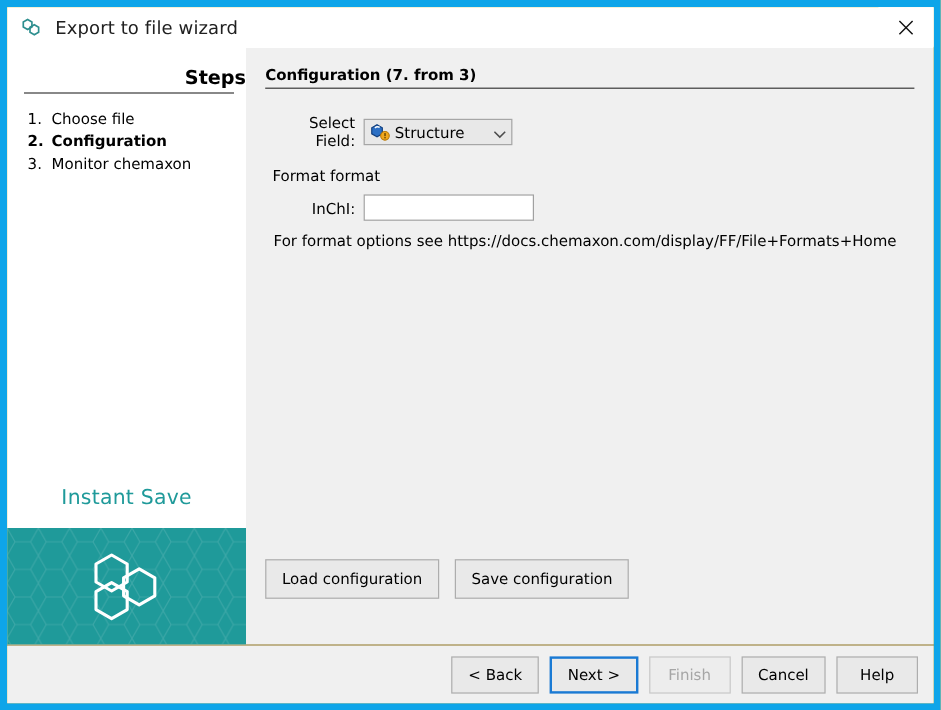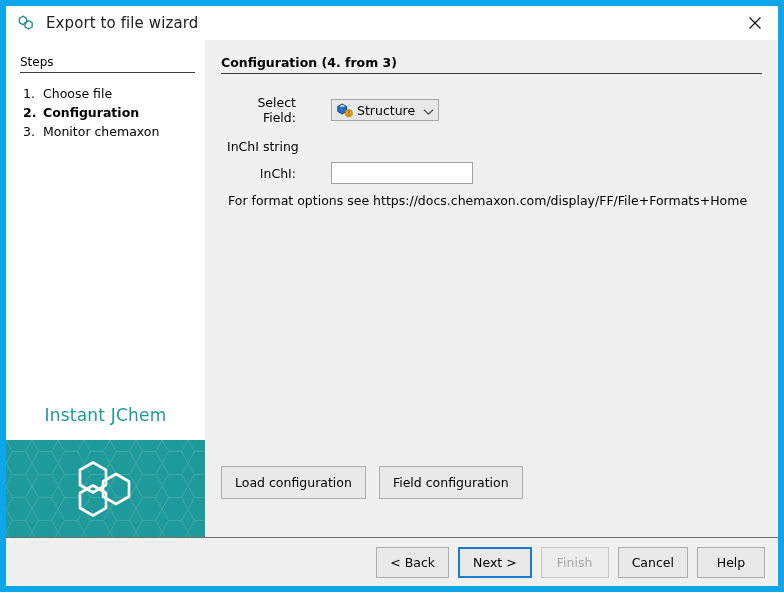--- a/index.html
+++ b/index.html
@@ -62,25 +62,26 @@
   
   .steps-pane {
     width: 199px;
     flex: 0 0 199px;
     background: #ffffff;
     position: relative;
     display: flex;
     flex-direction: column;
   }
   .steps-title {
-    font-size: 12px;
-    font-weight: normal;
+    font-size: 16px;
+    font-weight: bold;
     color: #000;
     margin: 15px 0 0 14px;
     padding-bottom: 3px;
+    text-align: right;
   }
   .steps-rule {
     height: 1px;
     background: #3a3a3a;
     margin: 0 10px 0 14px;
   }
   .steps-list {
     margin: 11px 0 0 0;
     padding: 0;
     list-style: none;
@@ -142,33 +143,32 @@
   }
 
   .form {
     margin-top: 21px;
     padding: 0 16px;
   }
   .row {
     display: flex;
     align-items: center;
     margin-bottom: 9px;
-    gap: 28px;
   }
   .row-label {
     font-size: 12.5px;
     color: #000;
     text-align: right;
     width: 82px;
     flex: 0 0 82px;
     padding-right: 7px;
   }
 
   .combo {
-    width: 108px;
+    width: 124px;
     height: 22px;
     background: #e8e8e8;
     border: 1px solid #a6a6a6;
     display: flex;
     align-items: center;
     padding: 0 2px 0 4px;
     cursor: pointer;
     position: relative;
   }
   .combo-icon {
@@ -291,21 +291,21 @@
           <span>Configuration</span>
         </li>
         <li>
           <span class="step-num">3.</span>
           <span>Monitor chemaxon</span>
         </li>
       </ul>
 
       <div class="brand-spacer"></div>
 
-      <div class="brand-name">Instant JChem</div>
+      <div class="brand-name">Instant Save</div>
 
       <div class="brand-block">
         <svg class="hexpattern" width="199" height="97" viewBox="0 0 199 97" preserveAspectRatio="none">
           <defs>
             <pattern id="hx" width="26" height="23" patternUnits="userSpaceOnUse">
               <path d="M0 23 L6.5 11.5 L0 0 M6.5 11.5 L19.5 11.5 M19.5 11.5 L26 0 M19.5 11.5 L26 23 M13 23 L13 34" fill="none" stroke="#ffffff" stroke-width="1"></path>
             </pattern>
           </defs>
           <rect width="199" height="97" fill="url(#hx)"></rect>
         </svg>
@@ -313,21 +313,21 @@
           <g fill="none" stroke="#ffffff" stroke-width="2.6" stroke-linejoin="round">
             <polygon points="18,2.5 31,10 31,25 18,32.5 5,25 5,10"></polygon>
             <polygon points="18,25.5 31,33 31,48 18,55.5 5,48 5,33"></polygon>
             <polygon points="41,14 54,21.5 54,36.5 41,44 28,36.5 28,21.5"></polygon>
           </g>
         </svg>
       </div>
     </div>
 
     <div class="config-pane">
-      <div class="config-title">Configuration (4. from 3)</div>
+      <div class="config-title">Configuration (7. from 3)</div>
       <div class="config-rule"></div>
 
       <div class="form">
 
         <div class="row">
           <div class="row-label">Select Field:</div>
           <div class="combo">
             <svg class="combo-icon" viewBox="0 0 17 15">
               <polygon points="6.2,1 10.6,3.5 10.6,8.5 6.2,11 1.8,8.5 1.8,3.5" fill="#2b6fc4" stroke="#13407f" stroke-width="1"></polygon>
               <path d="M4.4 3.6 A3.4 3.4 0 0 1 8.4 3.2" stroke="#ffffff" stroke-width="1.1" fill="none"></path>
@@ -337,35 +337,35 @@
             </svg>
             <span class="combo-text">Structure</span>
             <span class="combo-arrow">
               <svg width="11" height="8" viewBox="0 0 11 8">
                 <path d="M1 1.8 L5.5 6.2 L10 1.8" stroke="#4d4d4d" stroke-width="1.3" fill="none"></path>
               </svg>
             </span>
           </div>
         </div>
 
-        <div class="format-label">InChI string</div>
+        <div class="format-label">Format format</div>
 
         <div class="row">
           <div class="row-label">InChI:</div>
           <input class="text-input" type="text" value="" style="">
         </div>
 
         <div class="hint">For format options see https://docs.chemaxon.com/display/FF/File+Formats+Home</div>
       </div>
 
       <div class="config-spacer"></div>
 
       <div class="cfg-buttons">
         <button class="btn">Load configuration</button>
-        <button class="btn">Field configuration</button>
+        <button class="btn">Save configuration</button>
       </div>
     </div>
   </div>
 
   <div class="footer-sep"></div>
   <div class="footer">
     <button class="btn">&lt; Back</button>
     <button class="btn focused">Next &gt;</button>
     <button class="btn disabled">Finish</button>
     <button class="btn">Cancel</button>

